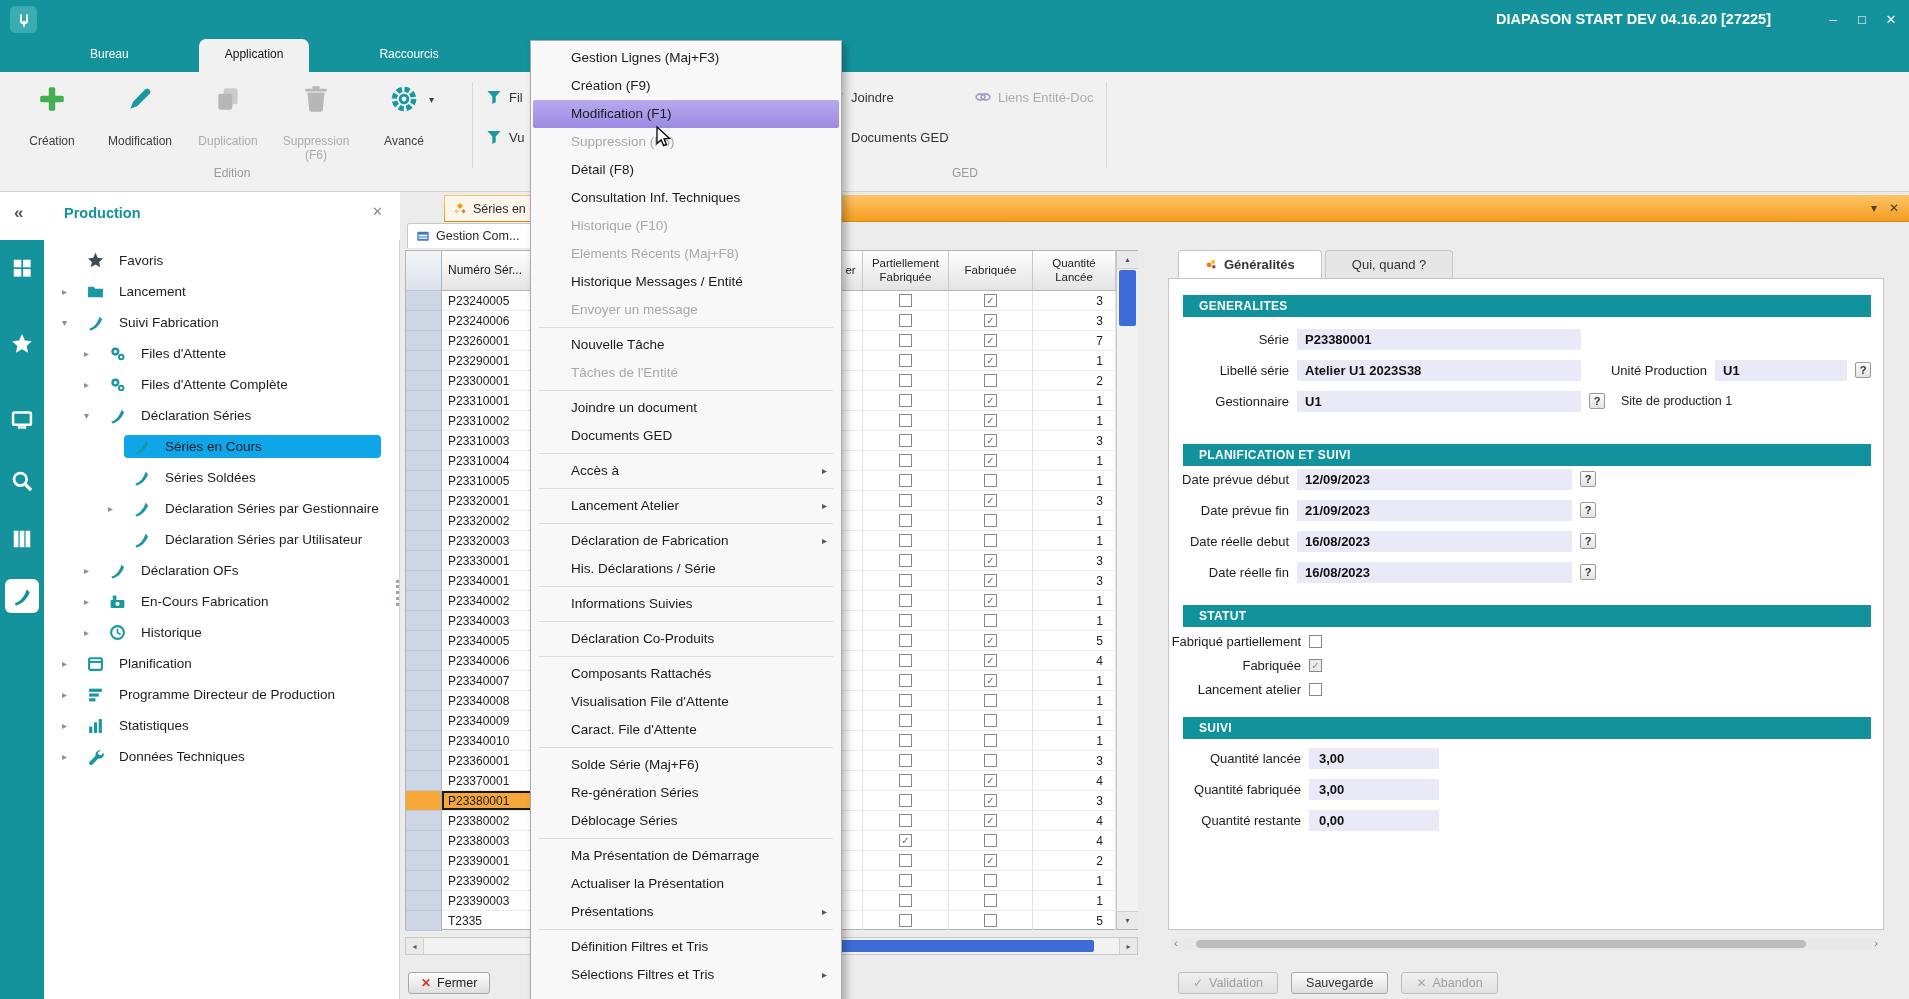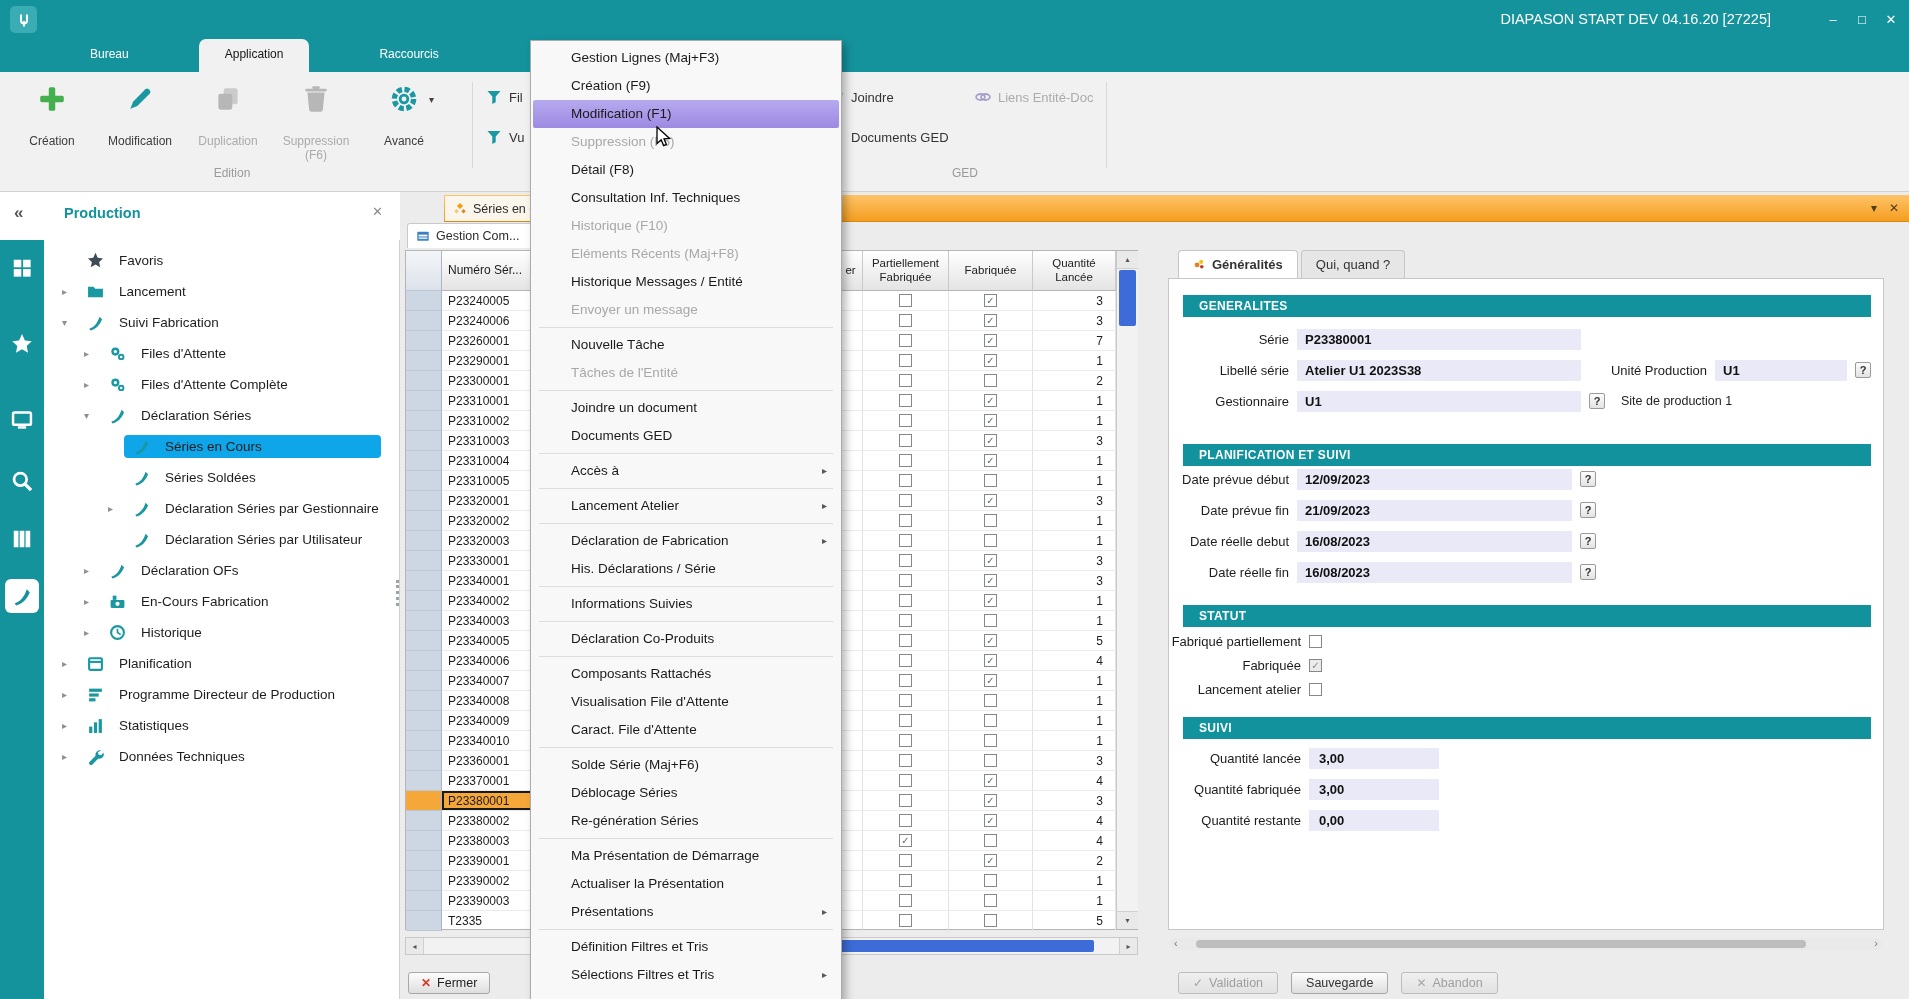--- a/index.html
+++ b/index.html
@@ -3,21 +3,21 @@
 <meta charset="utf-8">
 <style>
   * { box-sizing: border-box; margin: 0; padding: 0; }
   html,body { width:1909px; height:999px; overflow:hidden; }
   body { font-family:"Liberation Sans",sans-serif; background:#ececec; position:relative; font-size:13px; color:#1d1d1d; }
 
   
   .titlebar { position:absolute; left:0; top:0; width:1909px; height:39px; background:#14939d; }
   .app-logo { position:absolute; left:10px; top:6px; width:27px; height:27px; background:#3aacb4; border-radius:5px; display:flex; align-items:center; justify-content:center; }
   .app-logo svg { width:16px; height:16px; color:#fff; }
-  .win-title { position:absolute; right:138px; top:0; line-height:39px; font-size:14.5px; font-weight:normal; color:#fff; }
+  .win-title { position:absolute; right:138px; top:0; line-height:39px; font-size:14.5px; font-weight:bold; color:#fff; }
   .win-controls { position:absolute; right:12px; top:0; height:39px; display:flex; gap:17px; align-items:center; color:#fff; font-size:13px; }
   .winbtn { cursor:default; width:12px; text-align:center; }
 
   
   .tabrow { position:absolute; left:0; top:39px; width:1909px; height:33px; background:#14939d; display:flex; align-items:stretch; padding-left:64px; }
   .app-tab { padding:8px 26px 0 26px; color:#fff; font-weight:normal; font-size:12px; margin-right:44px; }
   .app-tab.active { background:#f1f1f1; color:#161616; border-radius:7px 7px 0 0; }
 
   
   .ribbon { position:absolute; left:0; top:72px; width:1909px; height:120px; background:#f1f1f1; border-bottom:1px solid #d2d2d2; }
@@ -105,21 +105,21 @@
   .vs-thumb { position:absolute; left:2px; right:2px; top:19px; height:56px; background:#3d6cd8; border-radius:2px; }
   .hscroll { position:absolute; left:5px; top:745px; width:733px; height:18px; background:#f2f2f2; border:1px solid #c9c9c9; }
   .hs-btn { position:absolute; top:0; width:18px; height:16px; display:flex; align-items:center; justify-content:center; font-size:8px; color:#555; background:#e9e9e9; }
   .hs-btn.left { left:0; border-right:1px solid #d0d0d0; }
   .hs-btn.right { right:0; border-left:1px solid #d0d0d0; }
   .hs-thumb { position:absolute; left:150px; width:538px; top:2px; height:12px; background:#3d6cd8; border-radius:2px; }
 
   
   .details { position:absolute; left:768px; top:58px; width:716px; height:708px; }
   .d-tabs { position:absolute; left:10px; top:0; height:29px; display:flex; }
-  .d-tab { height:28px; display:flex; align-items:center; gap:6px; padding:0 14px; font-size:13px; color:#333; background:#e6e6e6; border:1px solid #c6c6c6; border-bottom:none; border-radius:4px 4px 0 0; margin-right:3px; }
+  .d-tab { height:28px; display:flex; align-items:center; gap:6px; padding:0 26px; font-size:13px; color:#333; background:#e6e6e6; border:1px solid #c6c6c6; border-bottom:none; border-radius:4px 4px 0 0; margin-right:3px; }
   .d-tab.active { background:#fff; font-weight:bold; z-index:2; }
   .dticon { width:13px; height:13px; }
   .d-body { position:absolute; left:0; top:28px; width:716px; height:652px; background:#fff; border:1px solid #c6c6c6; }
   .secbar { position:absolute; left:14px; width:688px; height:22px; background:#11929c; color:#fff; font-weight:bold; font-size:12px; line-height:22px; padding-left:16px; letter-spacing:.3px; }
   .flabel { font-size:13px; color:#1c1c1c; text-align:right; }
   .abs { position:absolute; }
   .fvalue { height:21px; line-height:21px; background:#e9e9f7; font-weight:bold; font-size:13px; color:#111; padding-left:8px; white-space:nowrap; overflow:hidden; }
   .qbtn { width:16px; height:16px; background:linear-gradient(#fdfdfd,#e3e3e3); border:1px solid #9a9a9a; border-radius:2px; font-size:11px; font-weight:bold; color:#333; text-align:center; line-height:14px; }
   #planif-rows { position:absolute; left:0; top:189px; right:0; }
   .prow { display:flex; align-items:center; height:22px; margin-bottom:9px; }
@@ -1139,22 +1139,22 @@
     <div class="menu-sep"></div>
     <div class="menu-item"><span class="mlab">Informations Suivies</span></div>
     <div class="menu-sep"></div>
     <div class="menu-item"><span class="mlab">Déclaration Co-Produits</span></div>
     <div class="menu-sep"></div>
     <div class="menu-item"><span class="mlab">Composants Rattachés</span></div>
     <div class="menu-item"><span class="mlab">Visualisation File d'Attente</span></div>
     <div class="menu-item"><span class="mlab">Caract. File d'Attente</span></div>
     <div class="menu-sep"></div>
     <div class="menu-item"><span class="mlab">Solde Série (Maj+F6)</span></div>
+    <div class="menu-item"><span class="mlab">Re-génération Séries</span></div>
     <div class="menu-item"><span class="mlab">Déblocage Séries</span></div>
-    <div class="menu-item"><span class="mlab">Re-génération Séries</span></div>
     <div class="menu-sep"></div>
     <div class="menu-item"><span class="mlab">Ma Présentation de Démarrage</span></div>
     <div class="menu-item"><span class="mlab">Actualiser la Présentation</span></div>
     <div class="menu-item"><span class="mlab">Présentations</span><span class="msub">▸</span></div>
     <div class="menu-sep"></div>
     <div class="menu-item"><span class="mlab">Définition Filtres et Tris</span></div>
     <div class="menu-item"><span class="mlab">Sélections Filtres et Tris</span><span class="msub">▸</span></div>
   </div>
 
 <svg class="cursor" viewBox="0 0 20 22">

